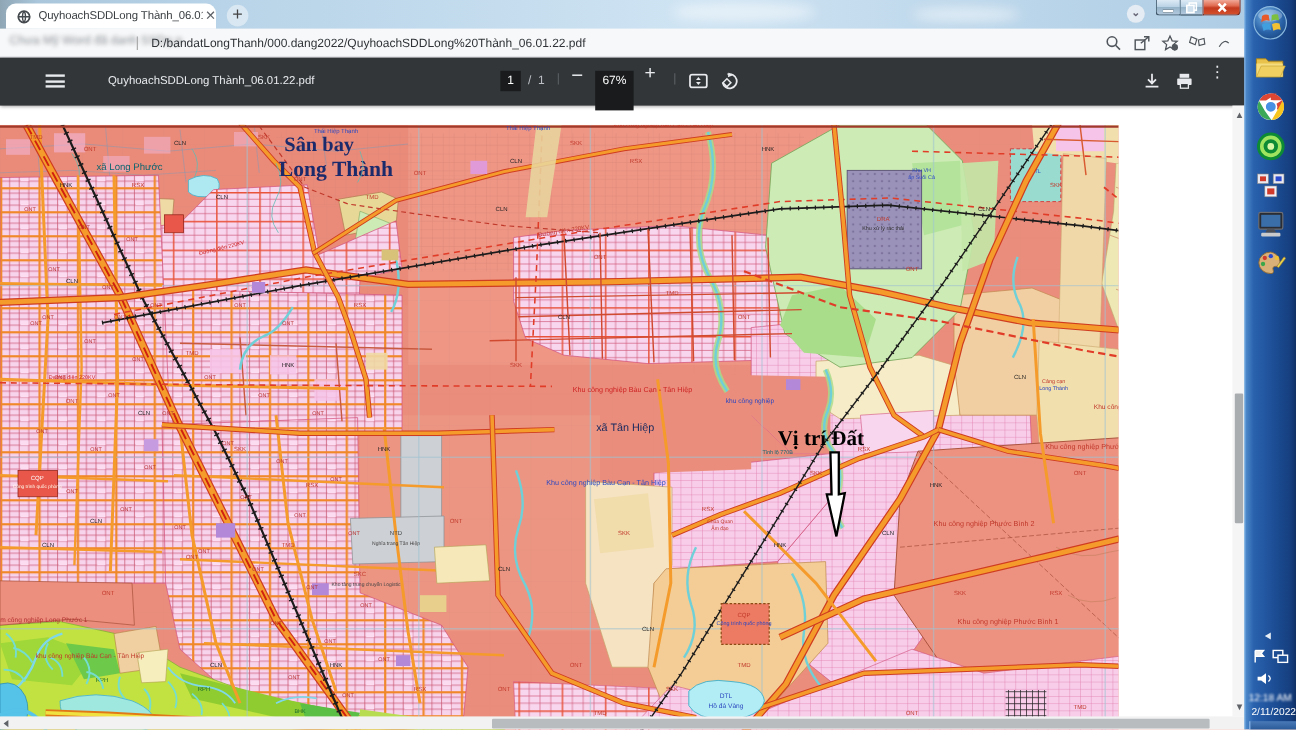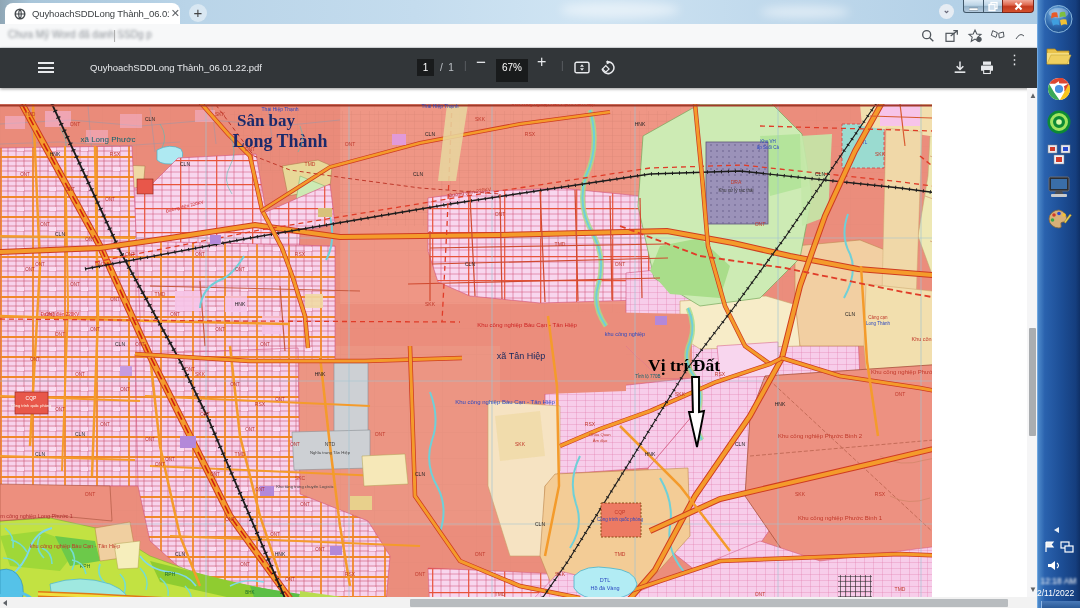--- a/index.html
+++ b/index.html
@@ -35,21 +35,21 @@
 #vscroll{position:absolute;left:1027px;top:88px;width:10px;height:509px;background:#f5f5f6}
 #vthumb{position:absolute;left:1.5px;top:240px;width:7px;height:108px;background:#aaadb0;border-radius:1px}
 .sarr{position:absolute;left:2px;color:#606468;font-size:8px}
 #hscroll{position:absolute;left:0;top:597px;width:1037px;height:11px;background:#f2f2f2}
 #hthumb{position:absolute;left:410px;top:1.5px;width:598px;height:8px;background:#b8bcbf;border-radius:1px}
 
 #taskbar{position:absolute;left:1037px;top:0;width:43px;height:608px;
  background:linear-gradient(90deg,#5390cf 0%,#2a62ae 18%,#1d4f97 55%,#153e7e 90%,#0f3066 100%)}
 #taskbar:before{content:"";position:absolute;left:0;top:0;width:1px;height:608px;background:#7fb3e8;opacity:0.7}
 #traytime{position:absolute;left:0;width:43px;text-align:center;color:#fff;font-size:8.5px}
-#traydate{position:absolute;left:0;width:43px;text-align:left;color:#fff;font-size:8.5px}
+#traydate{position:absolute;left:0;width:43px;text-align:right;color:#fff;font-size:8.5px}
 </style></head>
 <body>
 <div id="stage">
 <div id="win">
  <div id="tabbar">
   <div class="cloud" style="left:560px;top:2px;width:120px;height:16px"></div>
   <div class="cloud" style="left:760px;top:6px;width:90px;height:12px"></div>
   <div id="tab">
    <svg style="margin-left:9px;flex:none" width="12" height="12" viewBox="0 0 24 24">
             <circle cx="12" cy="12" r="9.5" fill="none" stroke="#454a4e" stroke-width="3"></circle>
@@ -75,20 +75,21 @@
    <div class="wbtn" id="bclose">
             <svg class="wg" width="11" height="13" viewBox="0 0 11 13">
               <path d="M2.5 3 L8.5 9.5 M8.5 3 L2.5 9.5" stroke="#fff" stroke-width="2.1"></path>
             </svg>
           </div>
   </div>
  </div>
  <div id="addrbar">
   <span id="blurred">Chưa Mỹ Word đã danh SSDg p</span>
   <span id="sep1">|</span>
+  <span id="path">D:/bandatLongThanh/000.dang2022/QuyhoachSDDLong%20Thành_06.01.22.pdf</span>
   <svg class="aicon" style="left:920px" viewBox="0 0 24 24">
           <circle cx="10" cy="10" r="6" fill="none" stroke="currentColor" stroke-width="2"></circle>
           <path d="M14.5 14.5 L20 20" stroke="currentColor" stroke-width="2"></path>
         </svg>
   <svg class="aicon" style="left:944px" viewBox="0 0 24 24">
           <rect x="3" y="8" width="12" height="12" fill="none" stroke="currentColor" stroke-width="1.8"></rect>
           <path d="M10 12 L20 4 M14 4 h6 v6" fill="none" stroke="currentColor" stroke-width="1.8"></path>
         </svg>
   <svg class="aicon" style="left:967px" viewBox="0 0 24 24">
           <path d="M12 3 l2.7 6 6.3 .6 -4.8 4.2 1.4 6.2 -5.6 -3.3 -5.6 3.3 1.4 -6.2 -4.8 -4.2 6.3 -.6z" fill="none" stroke="currentColor" stroke-width="1.6"></path>
@@ -101,21 +102,21 @@
           <path d="M4 18 q8 -14 16 -6" fill="none" stroke="currentColor" stroke-width="2"></path>
         </svg>
  </div>
  <div id="toolbar">
   <div id="burger"></div>
   <div id="pdftitle">QuyhoachSDDLong Thành_06.01.22.pdf</div>
   <div class="tbx dbox" style="left:417px;top:11px;width:17px;height:17px;line-height:17px">1</div>
   <div class="tbx" style="left:440px;top:14px;color:#bdc1c6">/&nbsp;&nbsp;1</div>
   <div class="tbx" style="left:464px;top:12px;color:#5f6368">|</div>
   <div class="tbx" style="left:476px;top:5px;font-size:17px">−</div>
-  <div class="tbx dbox" style="left:496px;top:11px;width:32px;height:23px;line-height:17px">67%</div>
+  <div class="tbx dbox" style="left:496px;top:11px;width:32px;height:33px;line-height:17px">67%</div>
   <div class="tbx" style="left:537px;top:5px;font-size:16px">+</div>
   <div class="tbx" style="left:561px;top:12px;color:#5f6368">|</div>
   <svg class="tbx" style="left:574px;top:13px" width="16" height="13" viewBox="0 0 24 19">
           <rect x="1.5" y="1.5" width="21" height="16" rx="2.5" fill="none" stroke="#e8eaed" stroke-width="2.2"></rect>
           <path d="M12 4.5 l3 3.8 h-6z" fill="#e8eaed"></path>
           <path d="M12 14.5 l3 -3.8 h-6z" fill="#e8eaed"></path>
         </svg>
   <svg class="tbx" style="left:600px;top:12px" width="15" height="15" viewBox="0 0 24 24">
           <path d="M10 3.2 a9.5 9.5 0 1 1 -6.5 11" fill="none" stroke="#e8eaed" stroke-width="2.4"></path>
           <path d="M11.5 0.5 l-1 6.5 6 -2.5z" fill="#e8eaed"></path>

